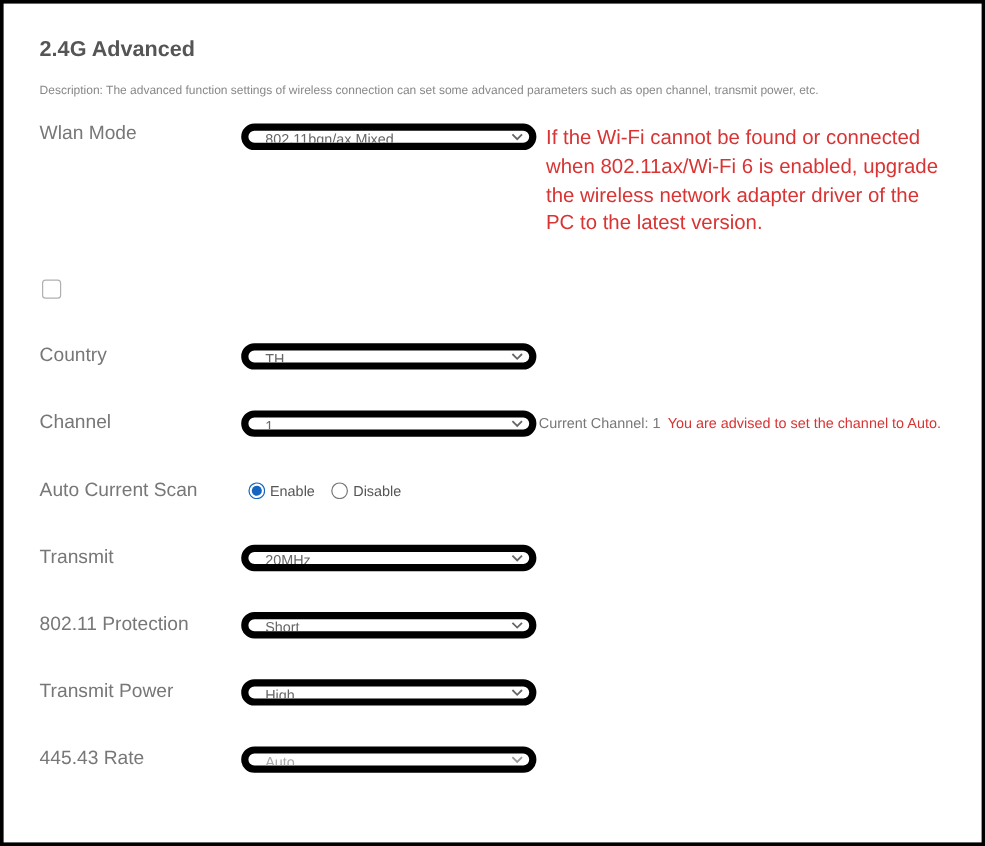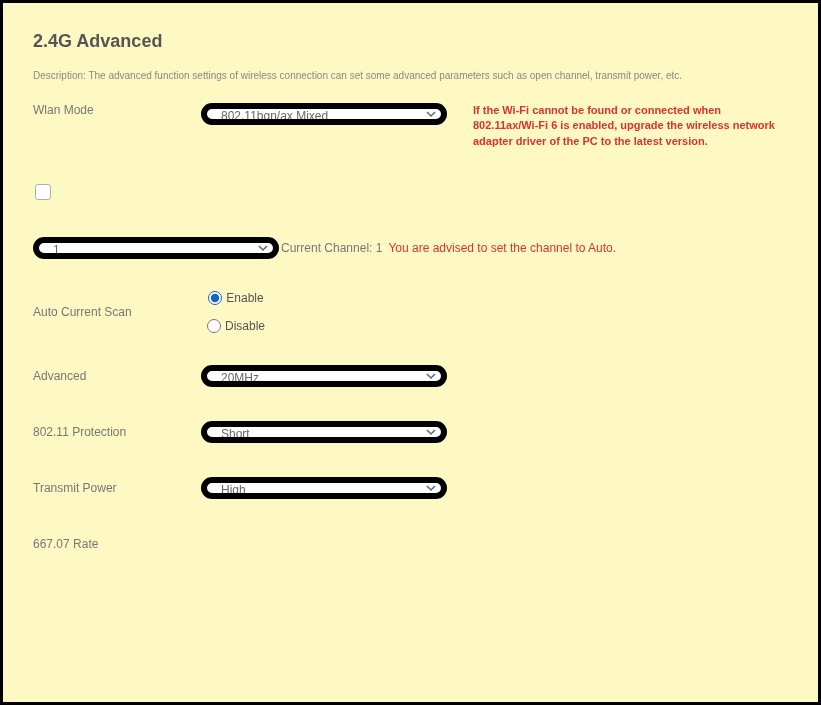--- a/index.html
+++ b/index.html
@@ -4,21 +4,21 @@
   <style>
     * { box-sizing: border-box; margin: 0; padding: 0; }
     body {
       font-family: -apple-system, BlinkMacSystemFont, "Segoe UI", Arial, sans-serif;
       background: #000;
       width: 821px;
       height: 705px;
       overflow: hidden;
     }
     .page {
-      background: #fef9c3;
+      background: #ffffff;
       width: 815px;
       height: 699px;
       margin: 3px;
       padding: 28px 30px 46px 30px;
     }
     h1 {
       font-size: 18px;
       color: #555;
       font-weight: 700;
       margin-bottom: 18px;
@@ -29,21 +29,21 @@
       margin-bottom: 22px;
     }
     .form-row {
       display: flex;
       align-items: center;
       margin-bottom: 30px;
       min-height: 26px;
     }
     .label {
       width: 168px;
-      font-size: 12px;
+      font-size: 16px;
       color: #777;
       flex-shrink: 0;
     }
     .select-wrap {
       position: relative;
       width: 246px;
       flex-shrink: 0;
     }
     .select, .text-input {
       width: 100%;
@@ -68,42 +68,40 @@
       pointer-events: none;
     }
     .chevron svg { display: block; }
     .side-text {
       font-size: 12px;
       color: #777;
       margin-left: 8px;
     }
     .side-text.red, .warn { color: #d93333; }
     .warn-block {
-      font-size: 11px;
+      font-size: 17px;
       color: #d93333;
-      margin-left: 26px;
+      margin-left: 8px;
       max-width: 345px;
       line-height: 1.4;
-      font-weight: bold;
     }
     .checkbox {
       width: 16px;
       height: 16px;
       appearance: none;
       -webkit-appearance: none;
       border: 1px solid #b0b0b0;
       border-radius: 3px;
       background: #fff;
       margin-left: 2px;
     }
     .radio-group {
       display: flex;
       align-items: center;
       gap: 14px;
-      flex-direction: column;
     }
     .radio-opt {
       display: flex;
       align-items: center;
       gap: 4px;
       font-size: 12px;
       color: #555;
     }
     .radio {
       width: 14px;
@@ -132,22 +130,36 @@
           </svg>
       </span>
     </div>
     <div class="warn-block">If the Wi-Fi cannot be found or connected when 802.11ax/Wi-Fi 6 is enabled, upgrade the wireless network adapter driver of the PC to the latest version.</div>
   </div>
 
   <div class="form-row">
     <input type="checkbox" class="checkbox" style="">
   </div>
 
-
-  <div class="form-row">
+  <div class="form-row">
+    <div class="label">Country</div>
+    <div class="select-wrap">
+      <select class="select">
+        <option>TH</option>
+      </select>
+      <span class="chevron">
+        <svg width="12" height="12" viewBox="0 0 12 12">
+            <path d="M2 4 L6 8 L10 4" fill="none" stroke="#666" stroke-width="1.5"></path>
+          </svg>
+      </span>
+    </div>
+  </div>
+
+  <div class="form-row">
+    <div class="label">Channel</div>
     <div class="select-wrap">
       <select class="select">
         <option>1</option>
       </select>
       <span class="chevron">
         <svg width="12" height="12" viewBox="0 0 12 12">
             <path d="M2 4 L6 8 L10 4" fill="none" stroke="#666" stroke-width="1.5"></path>
           </svg>
       </span>
     </div>
@@ -164,21 +176,21 @@
       </label>
       <label class="radio-opt">
         <input type="radio" class="radio" name="autoscan" style="">
         <span>Disable</span>
       </label>
     </div>
   </div>
 
 
   <div class="form-row">
-    <div class="label">Advanced</div>
+    <div class="label">Transmit</div>
     <div class="select-wrap">
       <select class="select">
         <option>20MHz</option>
       </select>
       <span class="chevron">
         <svg width="12" height="12" viewBox="0 0 12 12">
             <path d="M2 4 L6 8 L10 4" fill="none" stroke="#666" stroke-width="1.5"></path>
           </svg>
       </span>
     </div>
@@ -206,16 +218,26 @@
       </select>
       <span class="chevron">
         <svg width="12" height="12" viewBox="0 0 12 12">
             <path d="M2 4 L6 8 L10 4" fill="none" stroke="#666" stroke-width="1.5"></path>
           </svg>
       </span>
     </div>
   </div>
 
   <div class="form-row">
-    <div class="label">667.07 Rate</div>
+    <div class="label">445.43 Rate</div>
+    <div class="select-wrap">
+      <select class="select disabled">
+        <option>Auto</option>
+      </select>
+      <span class="chevron">
+        <svg width="12" height="12" viewBox="0 0 12 12">
+            <path d="M2 4 L6 8 L10 4" fill="none" stroke="#999" stroke-width="1.5"></path>
+          </svg>
+      </span>
+    </div>
   </div>
 
 </div>
 
 </body></html>

